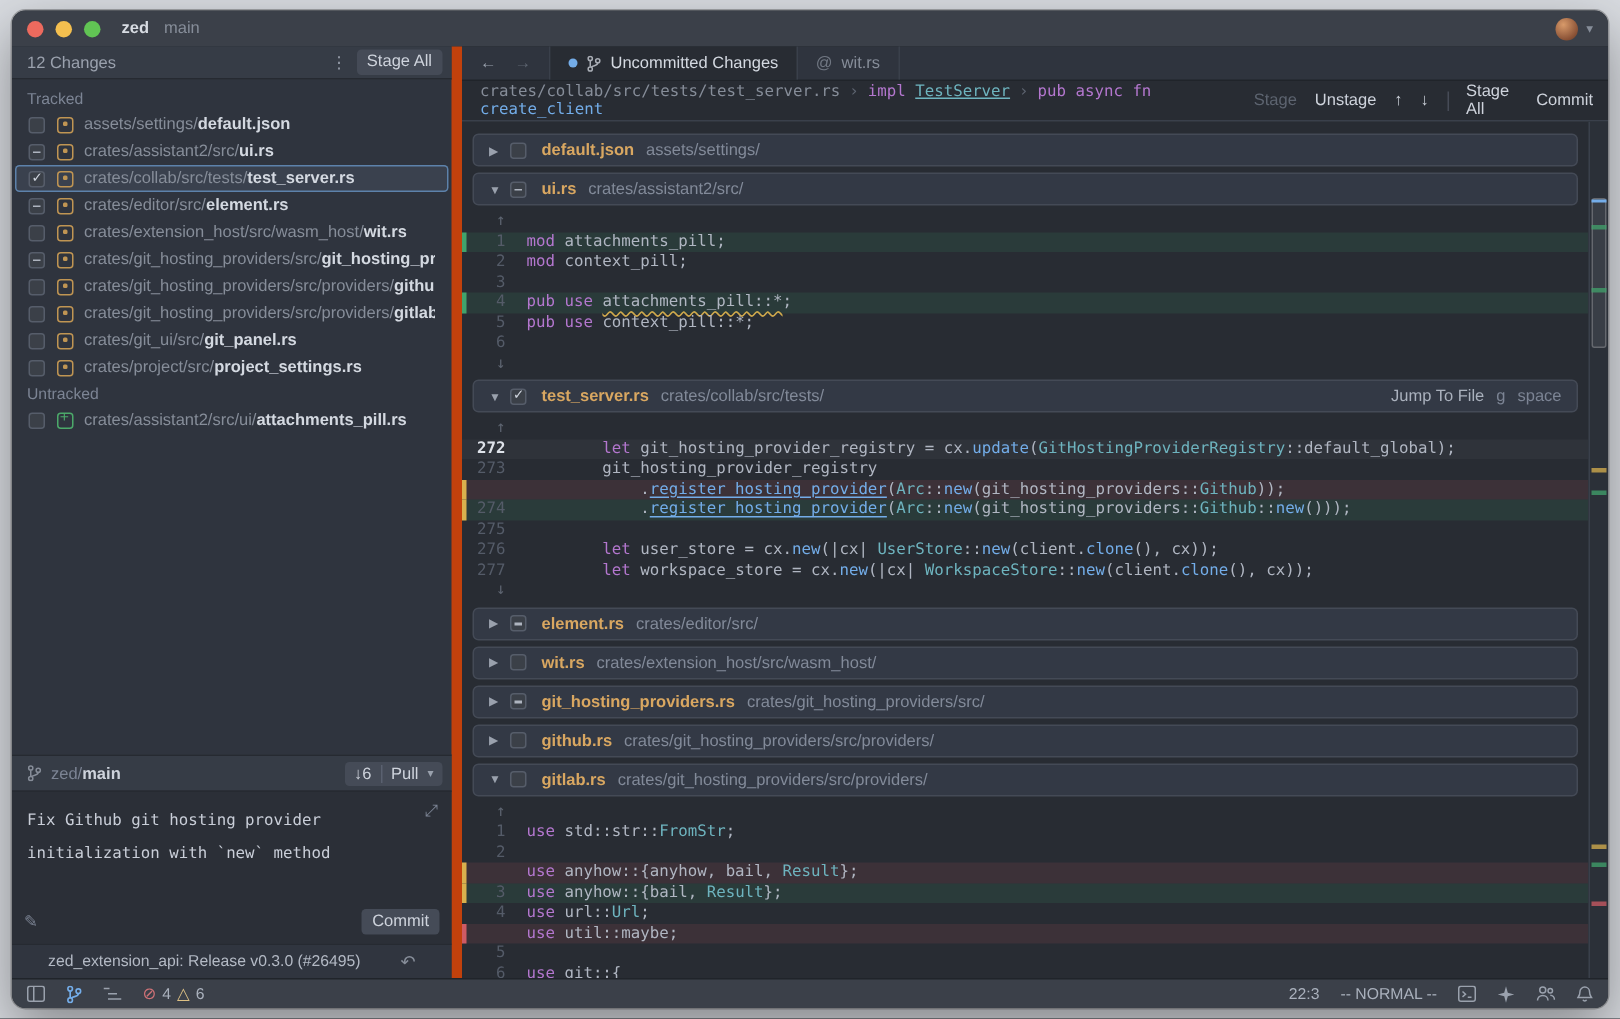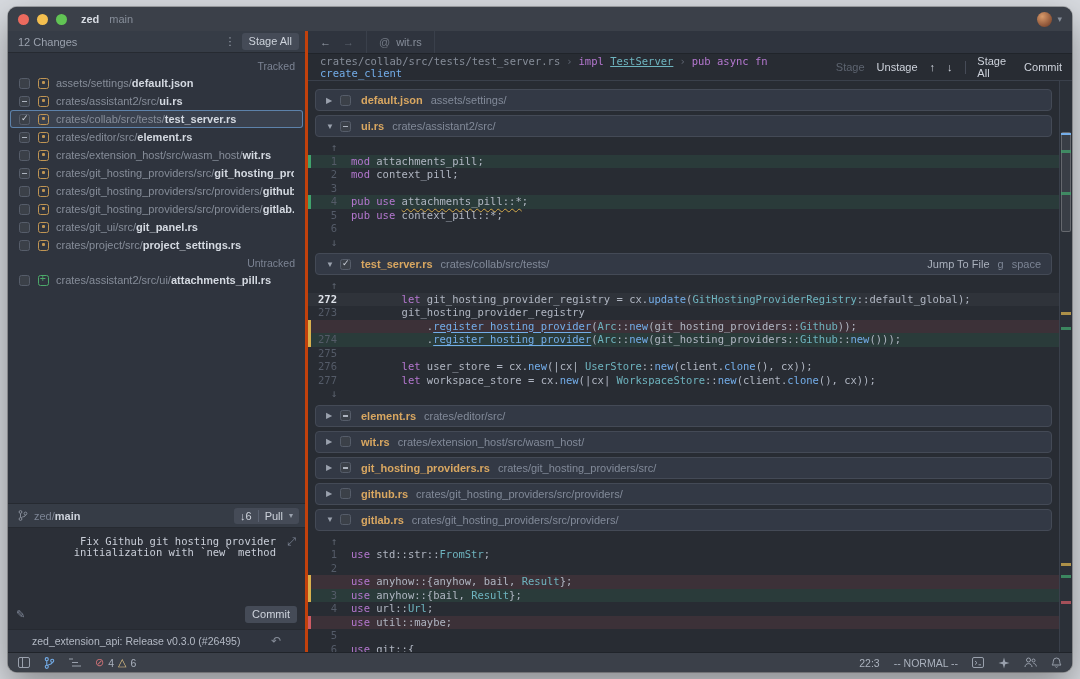--- a/index.html
+++ b/index.html
@@ -18,21 +18,21 @@
   .light { width:11px; height:11px; border-radius:50%; }
   .light.red{ background:#ec6a5e; } .light.yellow{ background:#f4bf4f; } .light.green{ background:#61c454; }
   .tb-project { color:#d7dbe2; font-weight:bold; margin-right:10px; }
   .tb-branch { color:#868d99; }
   .titlebar .spacer { flex:1; }
   .avatar { width:15px; height:15px; border-radius:50%; background:radial-gradient(circle at 35% 30%, #d89a6a, #8a5236 70%, #5d3a28); }
   .tb-chevron { color:#868d99; font-size:9px; margin-left:5px; }
   
   .main-row { flex:1; display:flex; min-height:0; }
   
-  .sidebar { width:300px; flex:none; background:#2f343e; border-right:3px solid #c2410c; display:flex; flex-direction:column; min-height:0;text-align:right; }
+  .sidebar { width:300px; flex:none; background:#2f343e; border-right:7px solid #c2410c; display:flex; flex-direction:column; min-height:0; }
   .sb-header { height:22px; flex:none; background:#363c46; border-bottom:1px solid #262a31; display:flex; align-items:center; padding:0 6px 0 10px; color:#9aa1ad; }
   .sb-header .spacer{ flex:1; }
   .kebab { color:#9aa1ad; padding:0 6px; cursor:default; }
   .btn { background:#454b57; border-radius:3px; padding:2px 7px; color:#ced3dc; line-height:13px; }
   .file-list { flex:1; overflow:hidden; padding-top:4px; }
   .sec-label { color:#7c8494; font-size:10.5px; padding:3px 10px 2px; }
   .file-row { display:flex; align-items:center; height:18px; padding:0 8px; border:1px solid transparent; border-radius:3px; margin:0 2px; }
   .file-row.selected { background:#3a414e; border-color:rgba(116,173,233,.6); }
   .cbx { width:11px; height:11px; border:1px solid #565d6a; border-radius:2.5px; background:#3b4048; flex:none; margin-right:8px; position:relative; }
   .cbx.check::after { content:"✓"; position:absolute; left:1px; top:-2px; font-size:9px; color:#ced3dc; }
@@ -45,21 +45,21 @@
   .fpath { color:#868d99; white-space:nowrap; overflow:hidden; }
   .fname { color:#d4d9e1; font-weight:bold; }
   
   .branch-row { flex:none; height:24px; background:#363c46; border-top:1px solid #262a31; display:flex; align-items:center; padding:0 6px 0 10px; }
   .branch-glyph { margin-right:6px; opacity:.8; }
   .br-repo { color:#7c8494; } .br-name { color:#ced3dc; font-weight:bold; }
   .branch-row .spacer{ flex:1; }
   .pull-btn { background:#454b57; border-radius:3px; display:flex; align-items:center; padding:2px 6px; gap:6px; color:#ced3dc; }
   .pull-btn .divv { width:1px; height:12px; background:#5a6170; }
   .commit-box { flex:none; height:102px; background:#2b2f37; border-top:1px solid #262a31; position:relative; padding:8px 10px; }
-  .commit-msg { font-family:"DejaVu Sans Mono", monospace; font-size:10.5px; line-height:11px; color:#c9ced8; width:258px; }
+  .commit-msg { font-family:"DejaVu Sans Mono", monospace; font-size:10.5px; line-height:22px; color:#c9ced8; width:258px; }
   .expand-ic { position:absolute; right:9px; top:7px; color:#7c8494; font-size:11px; }
   .commit-foot { position:absolute; left:8px; right:8px; bottom:6px; display:flex; align-items:center; }
   .pencil-ic { color:#7c8494; font-size:11px; }
   .commit-foot .spacer { flex:1; }
   .last-commit { flex:none; height:23px; background:#30353f; border-top:1px solid #262a31; display:flex; align-items:center; padding:0 24px; color:#b3b9c4; font-size:10.5px; }
   .last-commit .spacer{flex:1;}
   .undo-ic { color:#868d99; font-size:12px; }
   
   .editor { flex:1; display:flex; flex-direction:column; min-width:0; background:#282c33; }
   .tabbar { height:23px; flex:none; background:#2f343e; border-bottom:1px solid #20242a; display:flex; align-items:stretch; }
@@ -240,20 +240,32 @@
       </div>
     </aside>
 
     <section class="editor">
       <div class="tabbar">
         <div class="nav-btns">
           <span class="nav-arrow">←</span>
           <span class="nav-arrow dim">→</span>
         </div>
         <div id="tabs" style="display:flex">
+            <div class="tab active">
+              <span class="tab-dot"></span>
+              <span class="tab-ic">
+                <svg class="ic" width="10" height="11" viewBox="0 0 10 11">
+                  <circle cx="2.5" cy="2" r="1.4" fill="none" stroke="currentColor"></circle>
+                  <circle cx="2.5" cy="9" r="1.4" fill="none" stroke="currentColor"></circle>
+                  <circle cx="7.5" cy="3.5" r="1.4" fill="none" stroke="currentColor"></circle>
+                  <path d="M2.5 3.5v4M7.5 5c0 2-3 1.5-4.2 2.6" fill="none" stroke="currentColor"></path>
+                </svg>
+              </span>
+              <span>Uncommitted Changes</span>
+            </div>
             <div class="tab">
               <span class="tab-ic">@</span>
               <span>wit.rs</span>
             </div>
           </div>
       </div>
 
       <div class="toolbar">
         <span id="breadcrumb"><span class="cr-path">crates/collab/src/tests/test_server.rs</span><span class="crumb-sep">›</span><span class="cr-kw">impl </span><span class="cr-ty">TestServer</span><span class="crumb-sep">›</span><span class="cr-kw">pub async fn </span><span class="cr-fn">create_client</span></span>
         <span class="spacer"></span>

